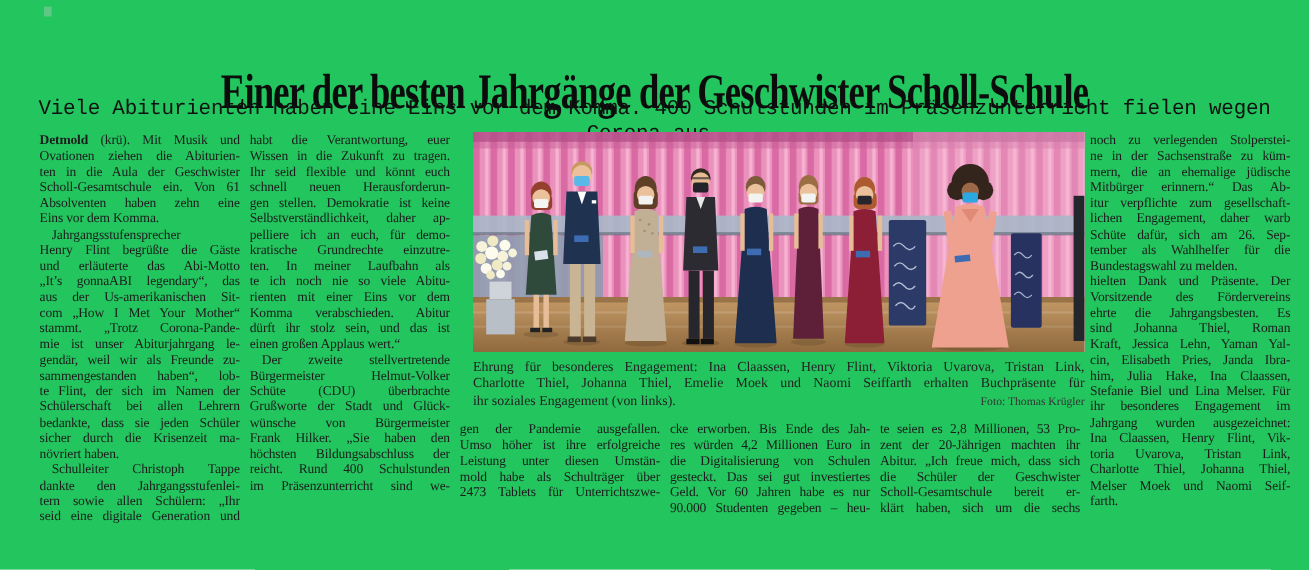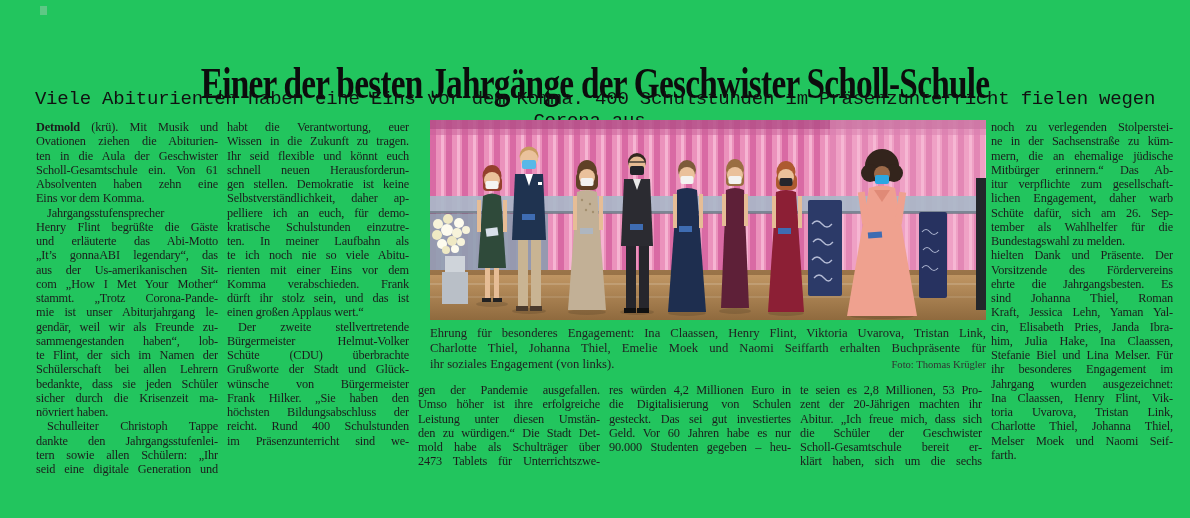--- a/index.html
+++ b/index.html
@@ -73,25 +73,25 @@
         <div class="tline">seid eine digitale Generation und</div>
       </div>
     <div class="tcol span-rows">
         <div class="tline">habt die Verantwortung, euer</div>
         <div class="tline">Wissen in die Zukunft zu tragen.</div>
         <div class="tline">Ihr seid flexible und könnt euch</div>
         <div class="tline">schnell neuen Herausforderun-</div>
         <div class="tline">gen stellen. Demokratie ist keine</div>
         <div class="tline">Selbstverständlichkeit, daher ap-</div>
         <div class="tline">pelliere ich an euch, für demo-</div>
-        <div class="tline">kratische Schulstunden einzutre-</div>
+        <div class="tline">kratische Grundrechte einzutre-</div>
         <div class="tline">ten. In meiner Laufbahn als</div>
         <div class="tline">te ich noch nie so viele Abitu-</div>
         <div class="tline">rienten mit einer Eins vor dem</div>
-        <div class="tline">Komma verabschieden. Frank</div>
+        <div class="tline">Komma verabschieden. Abitur</div>
         <div class="tline">dürft ihr stolz sein, und das ist</div>
         <div class="tline plast">einen großen Applaus wert.“</div>
         <div class="tline pfirst">Der zweite stellvertretende</div>
         <div class="tline">Bürgermeister Helmut-Volker</div>
         <div class="tline">Schüte (CDU) überbrachte</div>
         <div class="tline">Grußworte der Stadt und Glück-</div>
         <div class="tline">wünsche von Bürgermeister</div>
         <div class="tline">Frank Hilker. „Sie haben den</div>
         <div class="tline">höchsten Bildungsabschluss der</div>
         <div class="tline">reicht. Rund 400 Schulstunden</div>
@@ -270,25 +270,25 @@
           <span>ihr soziales Engagement (von links).</span>
           <span class="credit">Foto: Thomas Krügler</span>
         </div>
       </div>
     </div>
 
     <div class="tcol r2c3">
         <div class="tline">gen der Pandemie ausgefallen.</div>
         <div class="tline">Umso höher ist ihre erfolgreiche</div>
         <div class="tline">Leistung unter diesen Umstän-</div>
-        <div class="tline">den zu würdigen.“ Die Stadt Det-</div>
         <div class="tline">mold habe als Schulträger über</div>
         <div class="tline">2473 Tablets für Unterrichtszwe-</div>
       </div>
     <div class="tcol r2c4">
+        <div class="tline">cke erworben. Bis Ende des Jah-</div>
         <div class="tline">res würden 4,2 Millionen Euro in</div>
         <div class="tline">die Digitalisierung von Schulen</div>
         <div class="tline">gesteckt. Das sei gut investiertes</div>
         <div class="tline">Geld. Vor 60 Jahren habe es nur</div>
         <div class="tline">90.000 Studenten gegeben – heu-</div>
       </div>
     <div class="tcol r2c5">
         <div class="tline">te seien es 2,8 Millionen, 53 Pro-</div>
         <div class="tline">zent der 20-Jährigen machten ihr</div>
         <div class="tline">Abitur. „Ich freue mich, dass sich</div>

